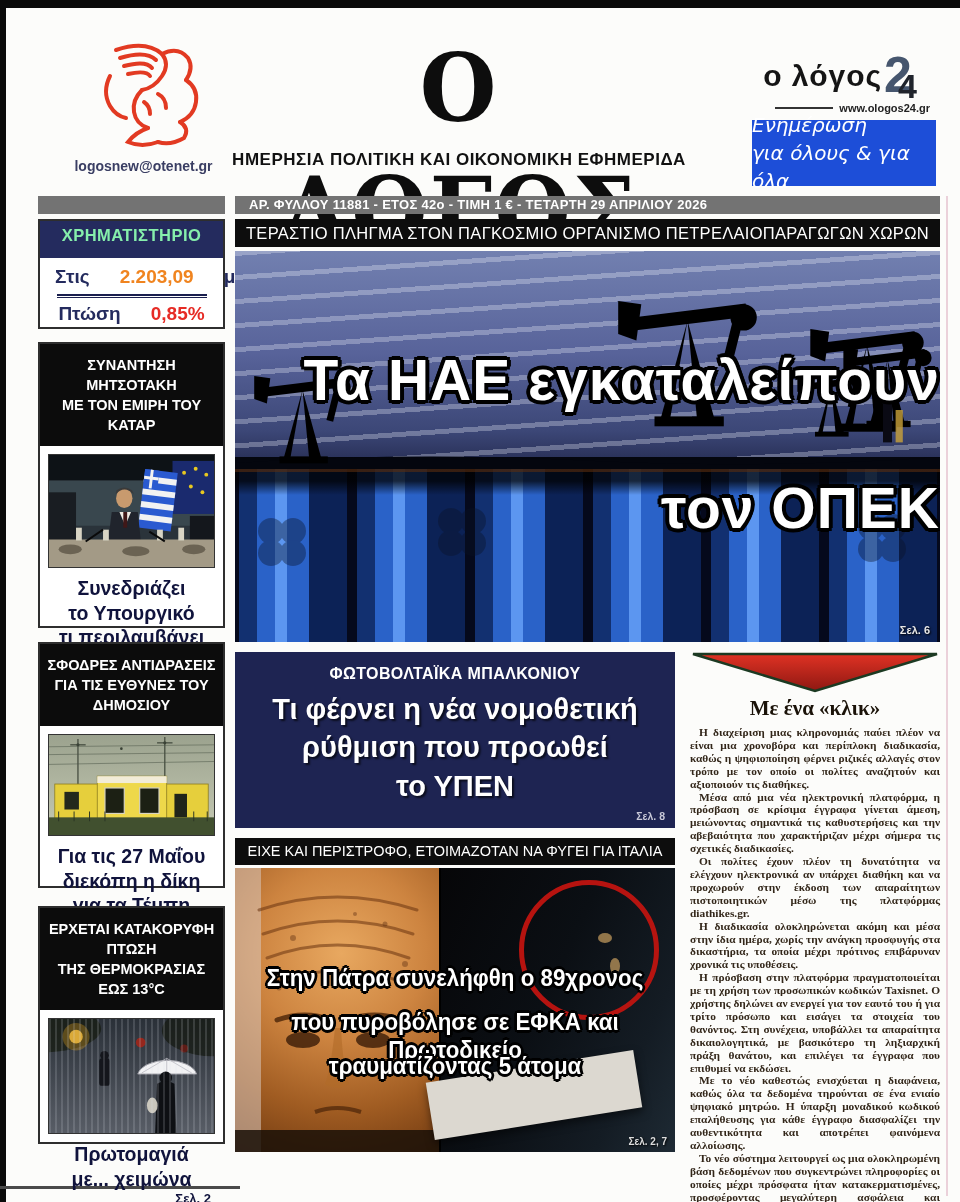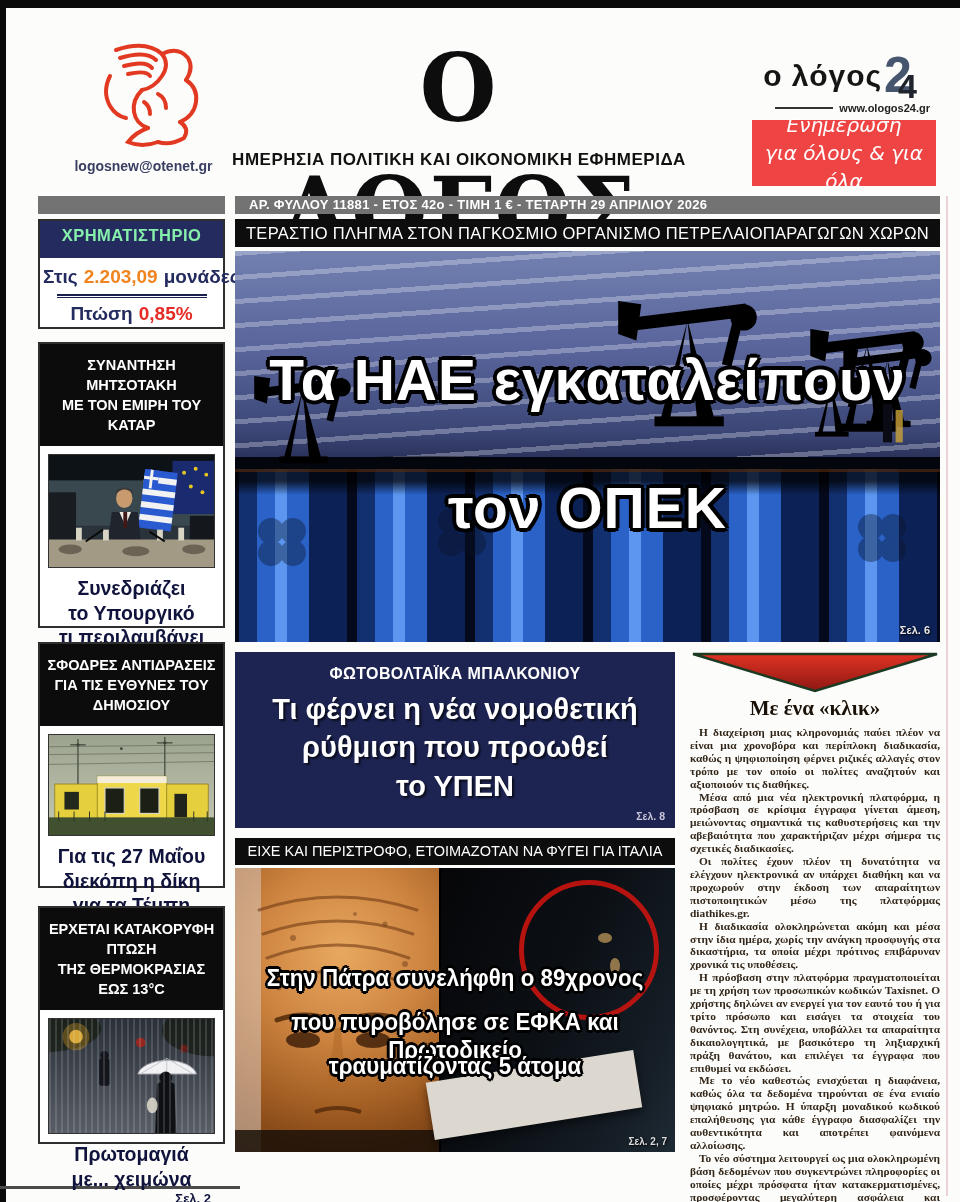--- a/index.html
+++ b/index.html
@@ -28,22 +28,22 @@
                   font-size:17px; font-weight:bold; color:#111; letter-spacing:.5px; }
   #weblogo { left:742px; top:46px; width:196px; text-align:center; white-space:nowrap; }
   #weblogo .wl-text { font-size:30px; font-weight:bold; color:#151515; letter-spacing:1px; }
   #weblogo .wl-2 { font-size:50px; font-weight:bold; color:#46566e; margin-left:2px;
                    vertical-align:-6px; display:inline-block; }
   #weblogo .wl-4 { font-size:34px; font-weight:bold; color:#20242c; margin-left:-14px;
                    vertical-align:-12px; display:inline-block; }
   #webline { left:760px; top:102px; width:170px; display:flex; align-items:center; justify-content:flex-end; }
   #webline .rule { flex:0 0 58px; height:2px; background:#333; margin-right:6px; }
   #webline .url { font-size:11px; font-weight:bold; color:#222; }
-  #tagline-box { left:752px; top:120px; width:184px; height:66px; background:#ef4444;
-                 color:#fff; font-style:italic; font-size:20px; text-align:center;
+  #tagline-box { left:752px; top:120px; width:184px; height:66px; background:#1d4ed8;
+                 color:#fff; font-style:italic; font-size:20px; 
                  display:flex; flex-direction:column; justify-content:center; line-height:1.4;
                  font-family:"DejaVu Sans", sans-serif; }
 
   
   .red-bar { background:#737373; height:18px; }
   #red-bar-left { left:38px; top:196px; width:187px; }
   #red-bar-main { left:235px; top:196px; width:705px; color:#fff; font-size:13px;
                   font-weight:bold; line-height:18px; padding-left:14px; letter-spacing:.3px; }
 
   
@@ -51,21 +51,21 @@
   .sb-kicker { background:#0c0c0c; color:#fff; text-align:center; font-weight:bold;
                font-size:14.5px; line-height:1.38; padding:11px 2px; }
   .sb-photo { margin:8px; border:1px solid #333; overflow:hidden; position:relative; }
   .sb-caption { text-align:center; font-weight:bold; color:#10133c; font-size:19.5px; line-height:1.26; }
   .sb-ref { text-align:right; font-weight:bold; color:#10133c; font-size:13px; padding-right:12px; }
 
   #stock-box { top:219px; height:110px; }
   #stock-header { background:#242b5e; color:#86efac; text-align:center; font-weight:bold;
                   font-size:16.5px; line-height:29px; height:37px; letter-spacing:.5px; }
   .stock-line { text-align:center; font-weight:bold; font-size:19px; color:#242b5e; margin-top:8px; }
-  .stock-line span { margin:0 3px; }
+  .stock-line span { margin:0 15px; }
   .stock-value { color:#f0841f; }
   .stock-change { color:#e62b25; }
   #stock-rule { width:150px; height:4px; margin:6px auto 0;
                 border-top:2px solid #1a1f4e; border-bottom:1px solid #1a1f4e; }
 
   #sb2 { top:342px; height:286px; }
   #sb3 { top:642px; height:246px; }
   #sb4 { top:906px; height:238px; }
 
   
@@ -80,21 +80,21 @@
   #hero-pumps { left:0; top:0; width:705px; height:240px; }
   #hero-barrels { left:0; top:218px; width:705px; height:173px;
      background:
        linear-gradient(180deg, rgba(60,30,10,.9) 0 3px, rgba(0,0,0,.75) 3px 12px, rgba(0,0,0,0) 26px),
        repeating-linear-gradient(90deg,
          #05091c 0 4px, #123070 4px 22px, #2a62c8 22px 40px, #5c96f0 40px 52px,
          #2a62c8 52px 74px, #0c2256 74px 112px, #05091c 112px 118px);
   }
   .opec-mark { width:54px; height:60px; opacity:.38; }
   .opec-mark circle { fill:#0a1226; }
-  .hero-line { left:0; width:705px; text-align:center; color:#fff; font-weight:bold;
+  .hero-line { left:0; width:705px; text-align:right; color:#fff; font-weight:bold;
      font-size:57px; letter-spacing:1px;
      text-shadow:-3px -3px 0 #000, 3px -3px 0 #000, -3px 3px 0 #000, 3px 3px 0 #000,
                  0 -4px 0 #000, 0 4px 0 #000, -4px 0 0 #000, 4px 0 0 #000; }
   #hero-h1 { top:96px; }
   #hero-h2 { top:224px; }
   #hero-ref { right:10px; bottom:6px; color:#e8e8e8; font-size:11px; font-weight:bold;
               text-shadow:1px 1px 2px #000; }
 
   #ypen { left:235px; top:652px; width:440px; height:176px; background:#1e2452; }
   #ypen-kicker { left:0; top:13px; width:440px; text-align:center; color:#fff;

